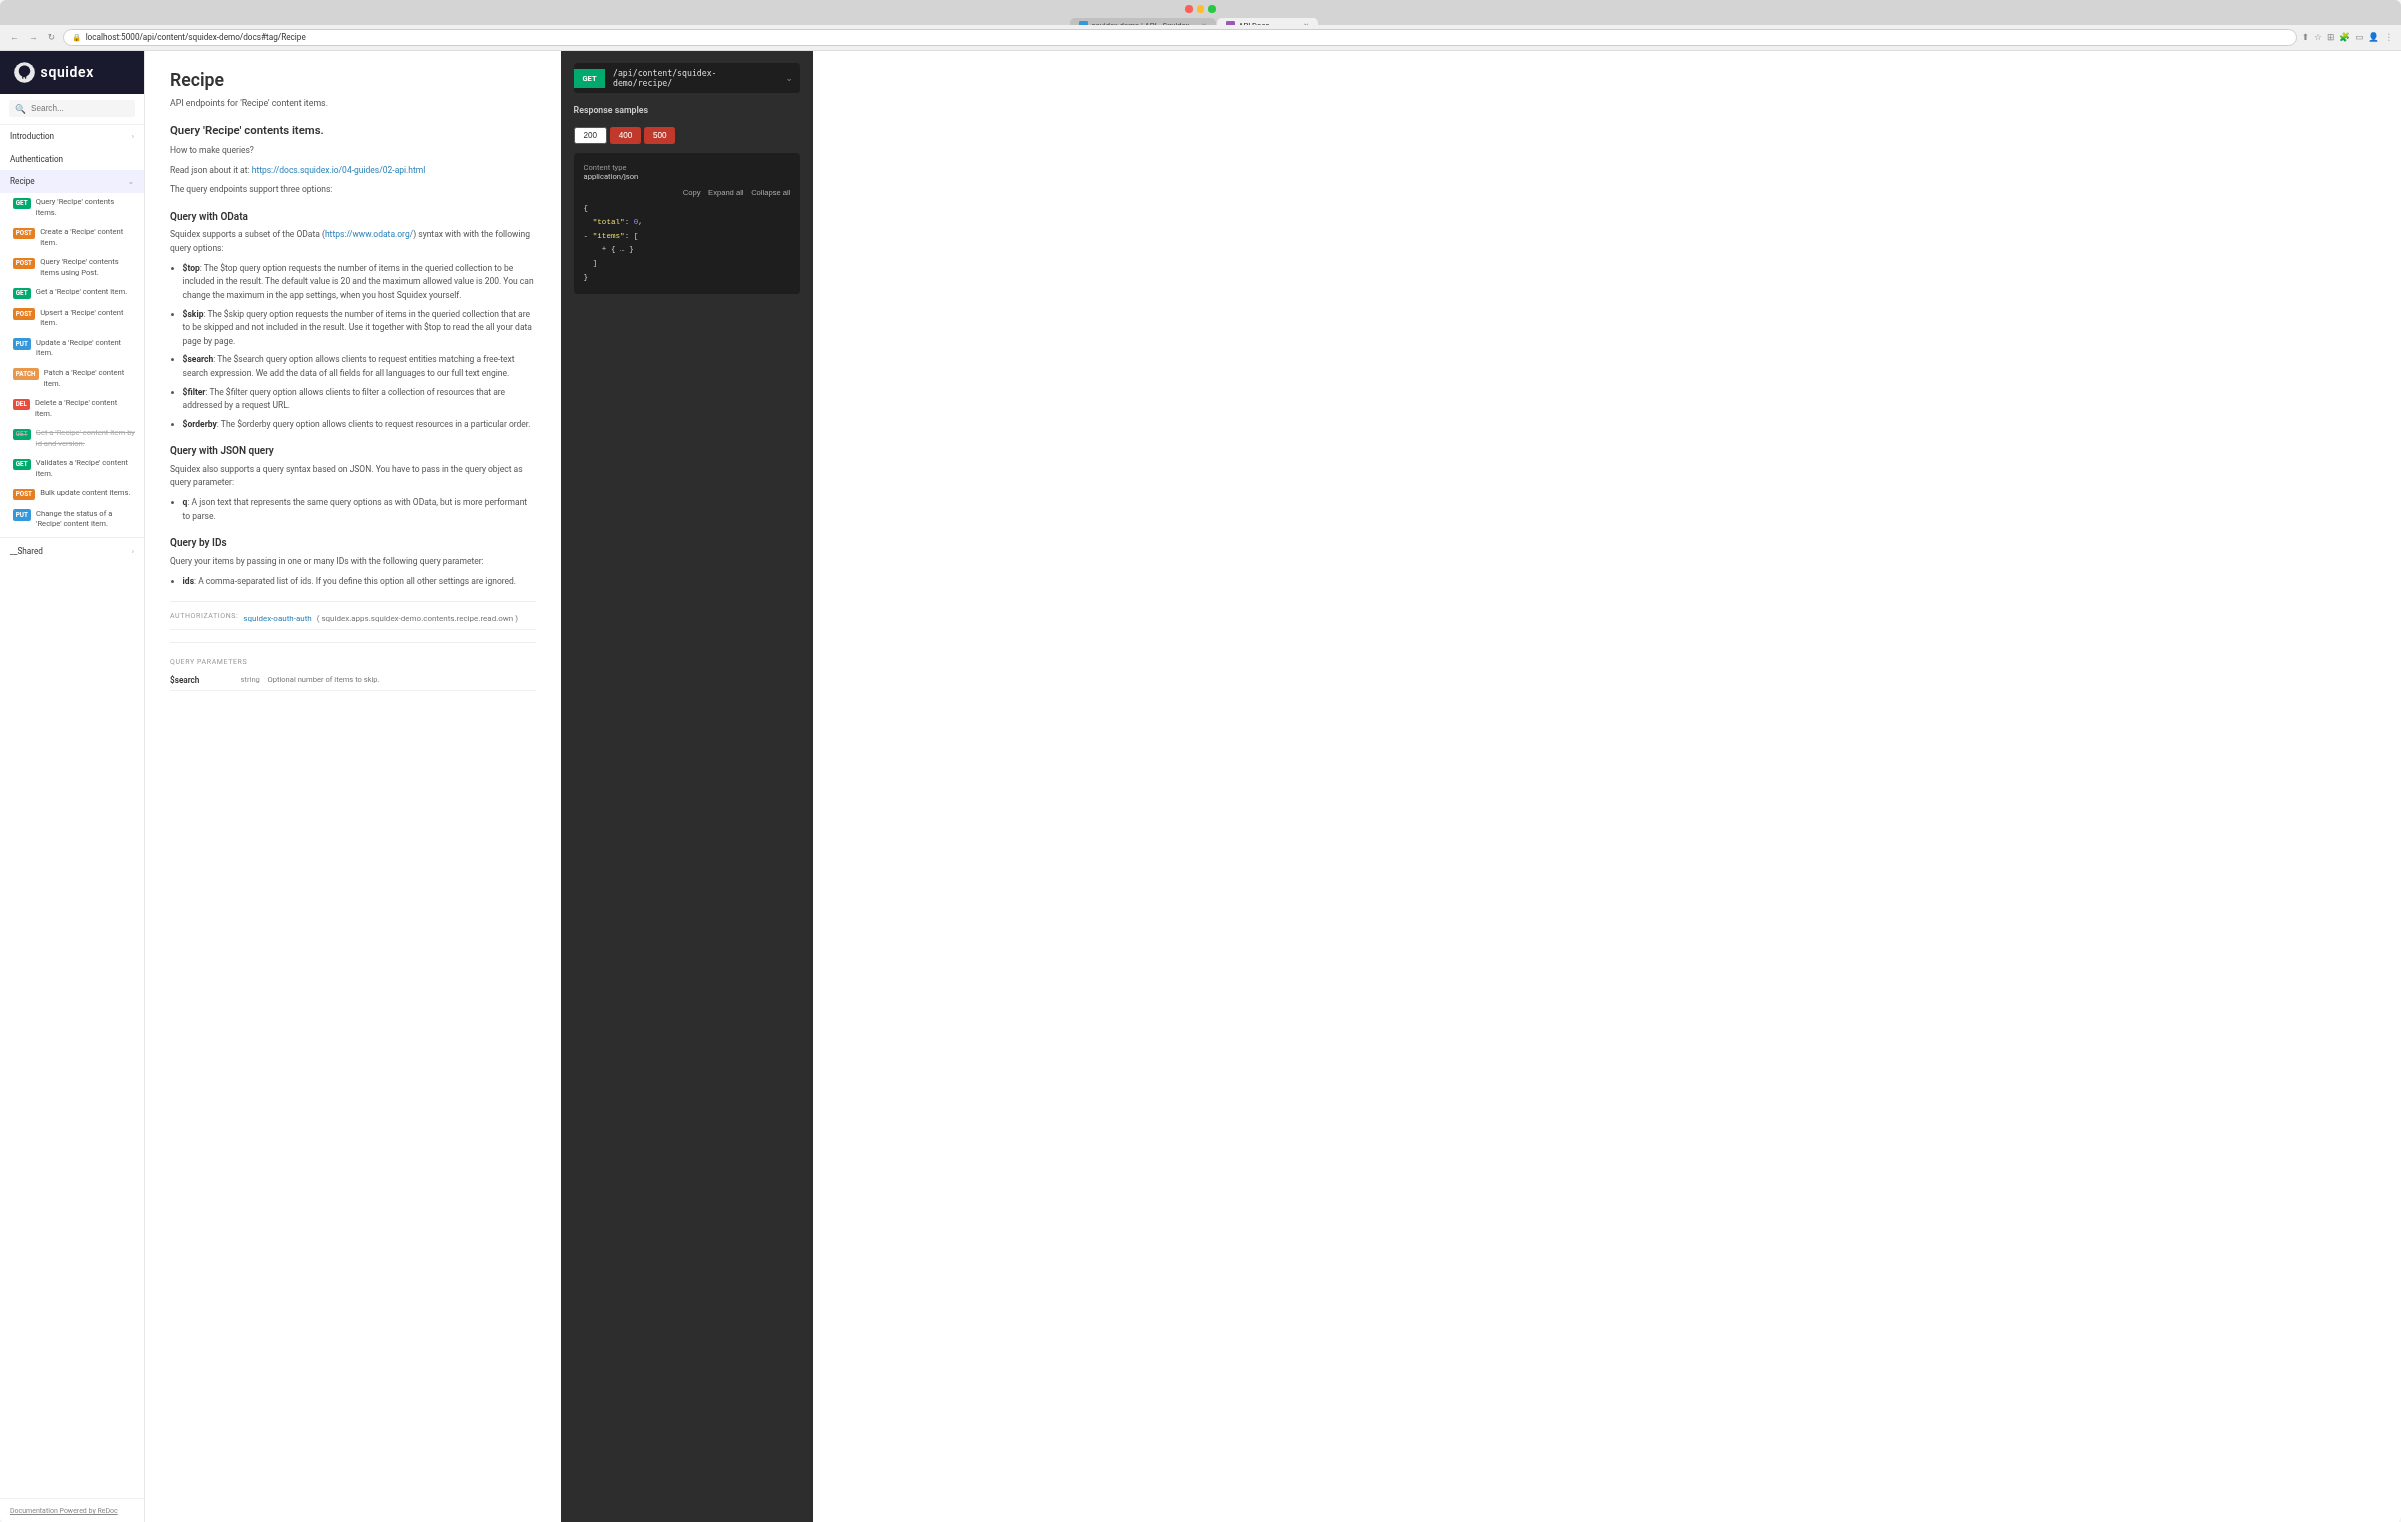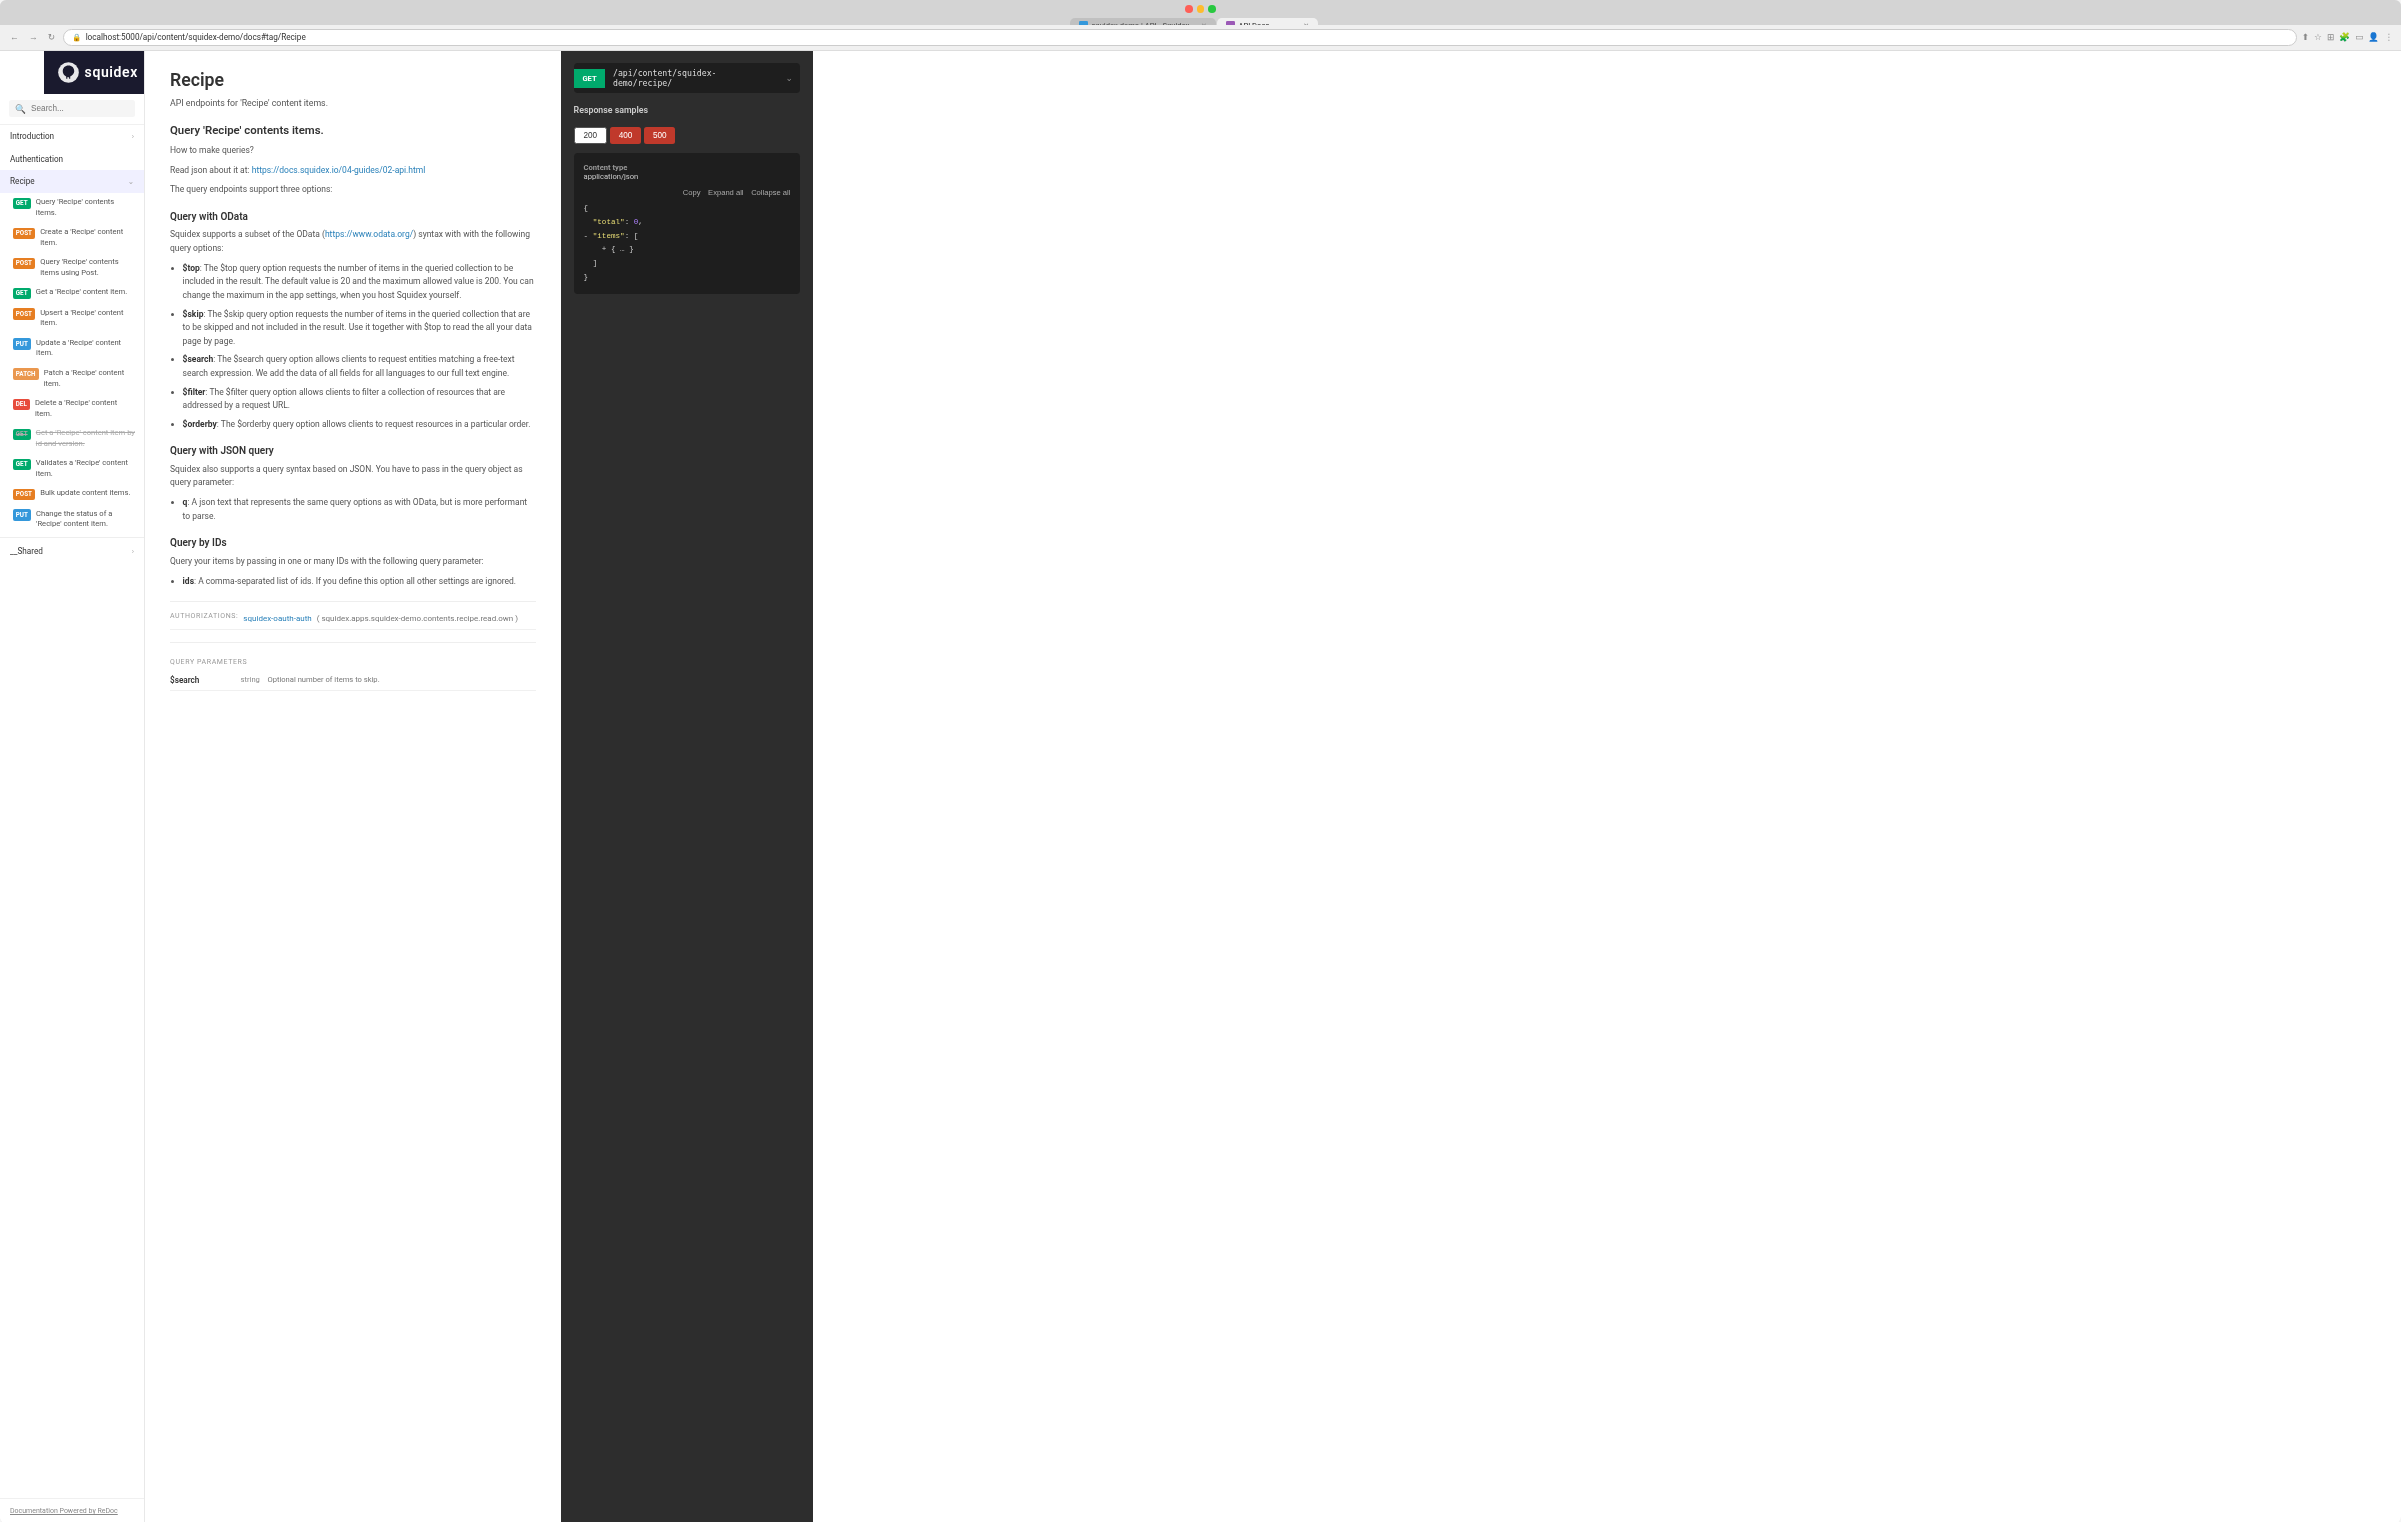--- a/index.html
+++ b/index.html
@@ -25,21 +25,21 @@
     .address-bar { flex: 1; background: white; border: 0.6px solid #ccc; border-radius: 12.6px; padding: 2.5px 8.8px; font-size: 8.2px; color: #333; display: flex; align-items: center; gap: 3.8px; }
     .lock-icon { color: #888; font-size: 7.6px; }
     .toolbar-icons { display: flex; gap: 5px; align-items: center; }
     .toolbar-icon { color: #888; font-size: 8.8px; cursor: pointer; }
 
     
     .app-container { display: flex; flex: 1; background: white; }
 
     
     .sidebar { width: 145px; min-width: 145px; background: white; border-right: 0.6px solid #e8e8e8; display: flex; flex-direction: column; height: calc(100vh - 50px); overflow-y: auto; }
-    .sidebar-logo { background: #1a1a2e; padding: 10px 12.6px; display: flex; align-items: center; margin-left: 44px; }
+    .sidebar-logo { background: #1a1a2e; padding: 10px 12.6px; display: flex; align-items: center; }
     .logo-img { display: flex; align-items: center; gap: 5px; }
     .logo-text { color: white; font-size: 14px; font-weight: 600; letter-spacing: 0.6px; }
     .sidebar-search { padding: 6.3px 8.8px; border-bottom: 0.6px solid #f0f0f0; }
     .search-box { display: flex; align-items: center; gap: 5px; padding: 3.8px 6.3px; background: #f5f5f5; border-radius: 2.5px; }
     .search-box input { border: none; background: none; outline: none; font-size: 8.2px; color: #555; width: 100%; }
     .sidebar-nav { flex: 1; }
     .nav-item { display: flex; align-items: center; justify-content: space-between; padding: 6.3px 10px; cursor: pointer; color: #333; font-size: 8.2px; }
     .nav-item.active { background: #f0f0ff; color: #333; }
     .nav-chevron { color: #aaa; font-size: 7.6px; }
     .endpoint-item { display: flex; align-items: flex-start; gap: 5px; padding: 4.4px 8.8px 4.4px 12.6px; cursor: pointer; font-size: 7.6px; color: #555; line-height: 1.4; }
@@ -82,21 +82,21 @@
     .endpoint-chevron { color: #888; padding: 5px 7.6px; cursor: pointer; }
     .response-samples-title { color: #ccc; font-size: 8.8px; font-weight: 600; margin-bottom: 7.6px; }
     .status-tabs { display: flex; gap: 3px; margin-bottom: 8.8px; margin-top: 12px; }
     .status-tab { padding: 3.2px 8.8px; border-radius: 2.5px; font-size: 8.2px; font-weight: 500; cursor: pointer; border: none; }
     .status-tab-200 { background: #2d2d2d; color: #aaa; border: 0.6px solid #555; }
     .status-tab-200.active { background: white; color: #333; }
     .status-tab-400 { background: #c0392b; color: white; }
     .status-tab-500 { background: #c0392b; color: white; }
     .response-box { background: #1e1e1e; border-radius: 3.8px; padding: 10px; }
     .response-meta { margin-bottom: 7.6px; }
-    .response-meta-label { color: #999; font-size: 7.6px; font-weight: bold; }
+    .response-meta-label { color: #999; font-size: 7.6px; }
     .response-meta-value { color: #ccc; font-size: 7.6px; }
     .response-actions { display: flex; gap: 7.6px; justify-content: flex-end; margin-bottom: 5px; }
     .response-action-btn { background: none; border: none; color: #aaa; font-size: 7.6px; cursor: pointer; }
     .response-code { font-family: 'Courier New', monospace; font-size: 7.6px; color: #ccc; line-height: 1.8; white-space: pre; }
     .code-key { color: #e6db74; }
     .code-num { color: #ae81ff; }
     .code-bracket { color: #ccc; }
     .code-indent { color: #ccc; }
 
     

